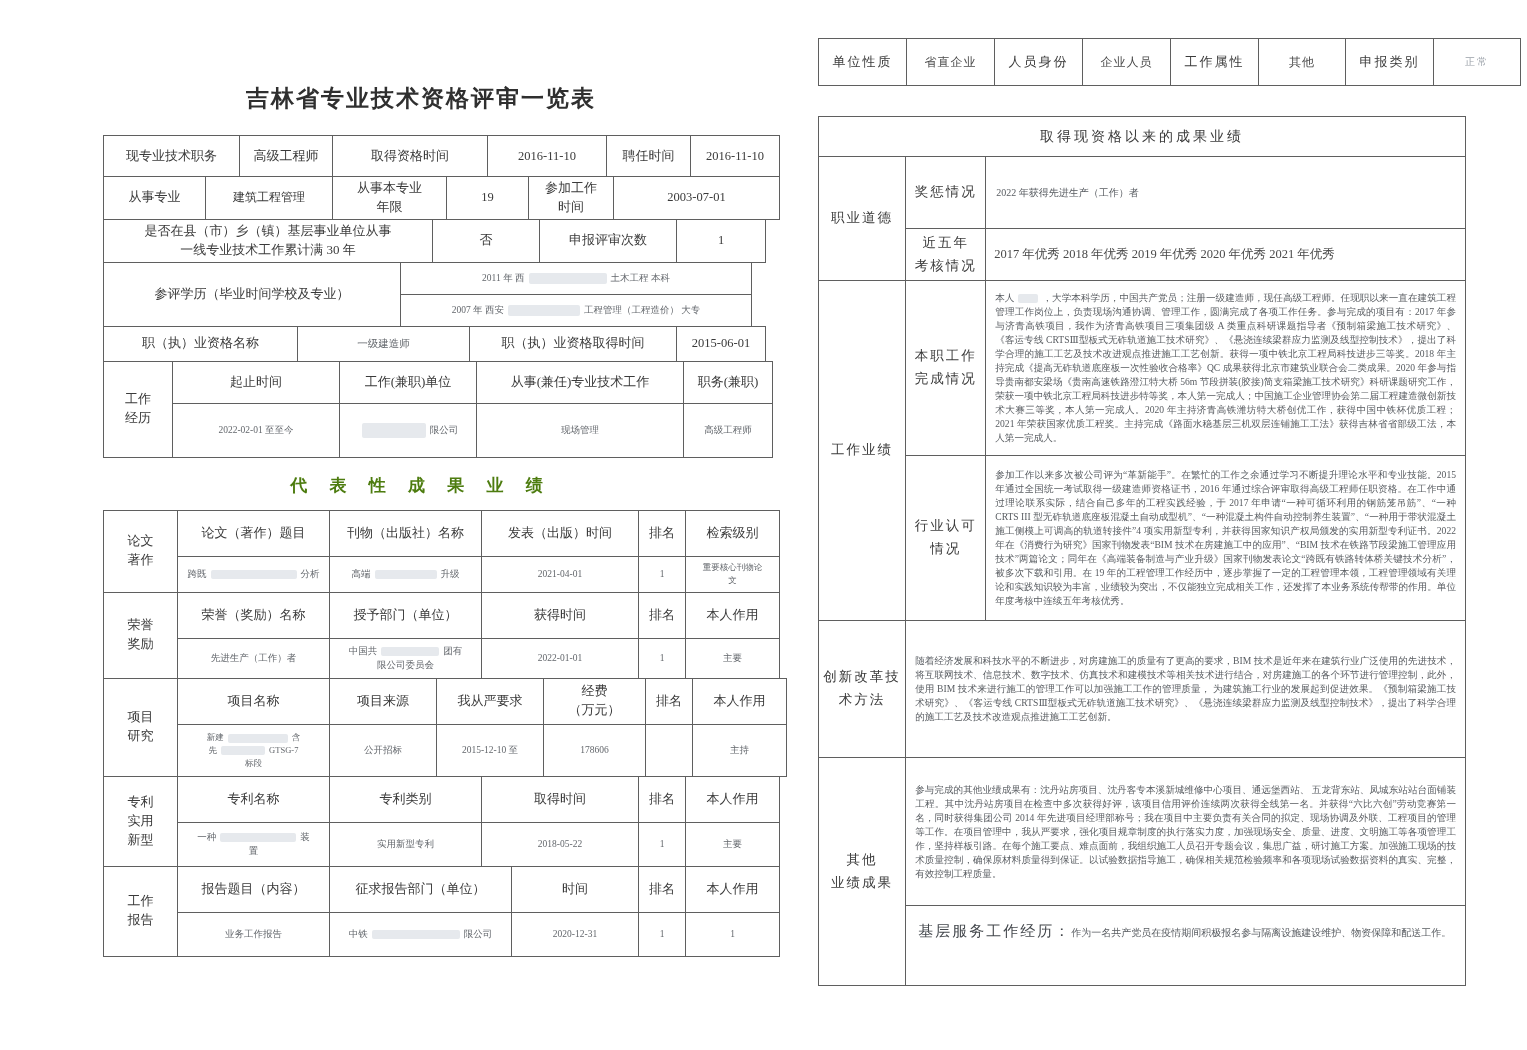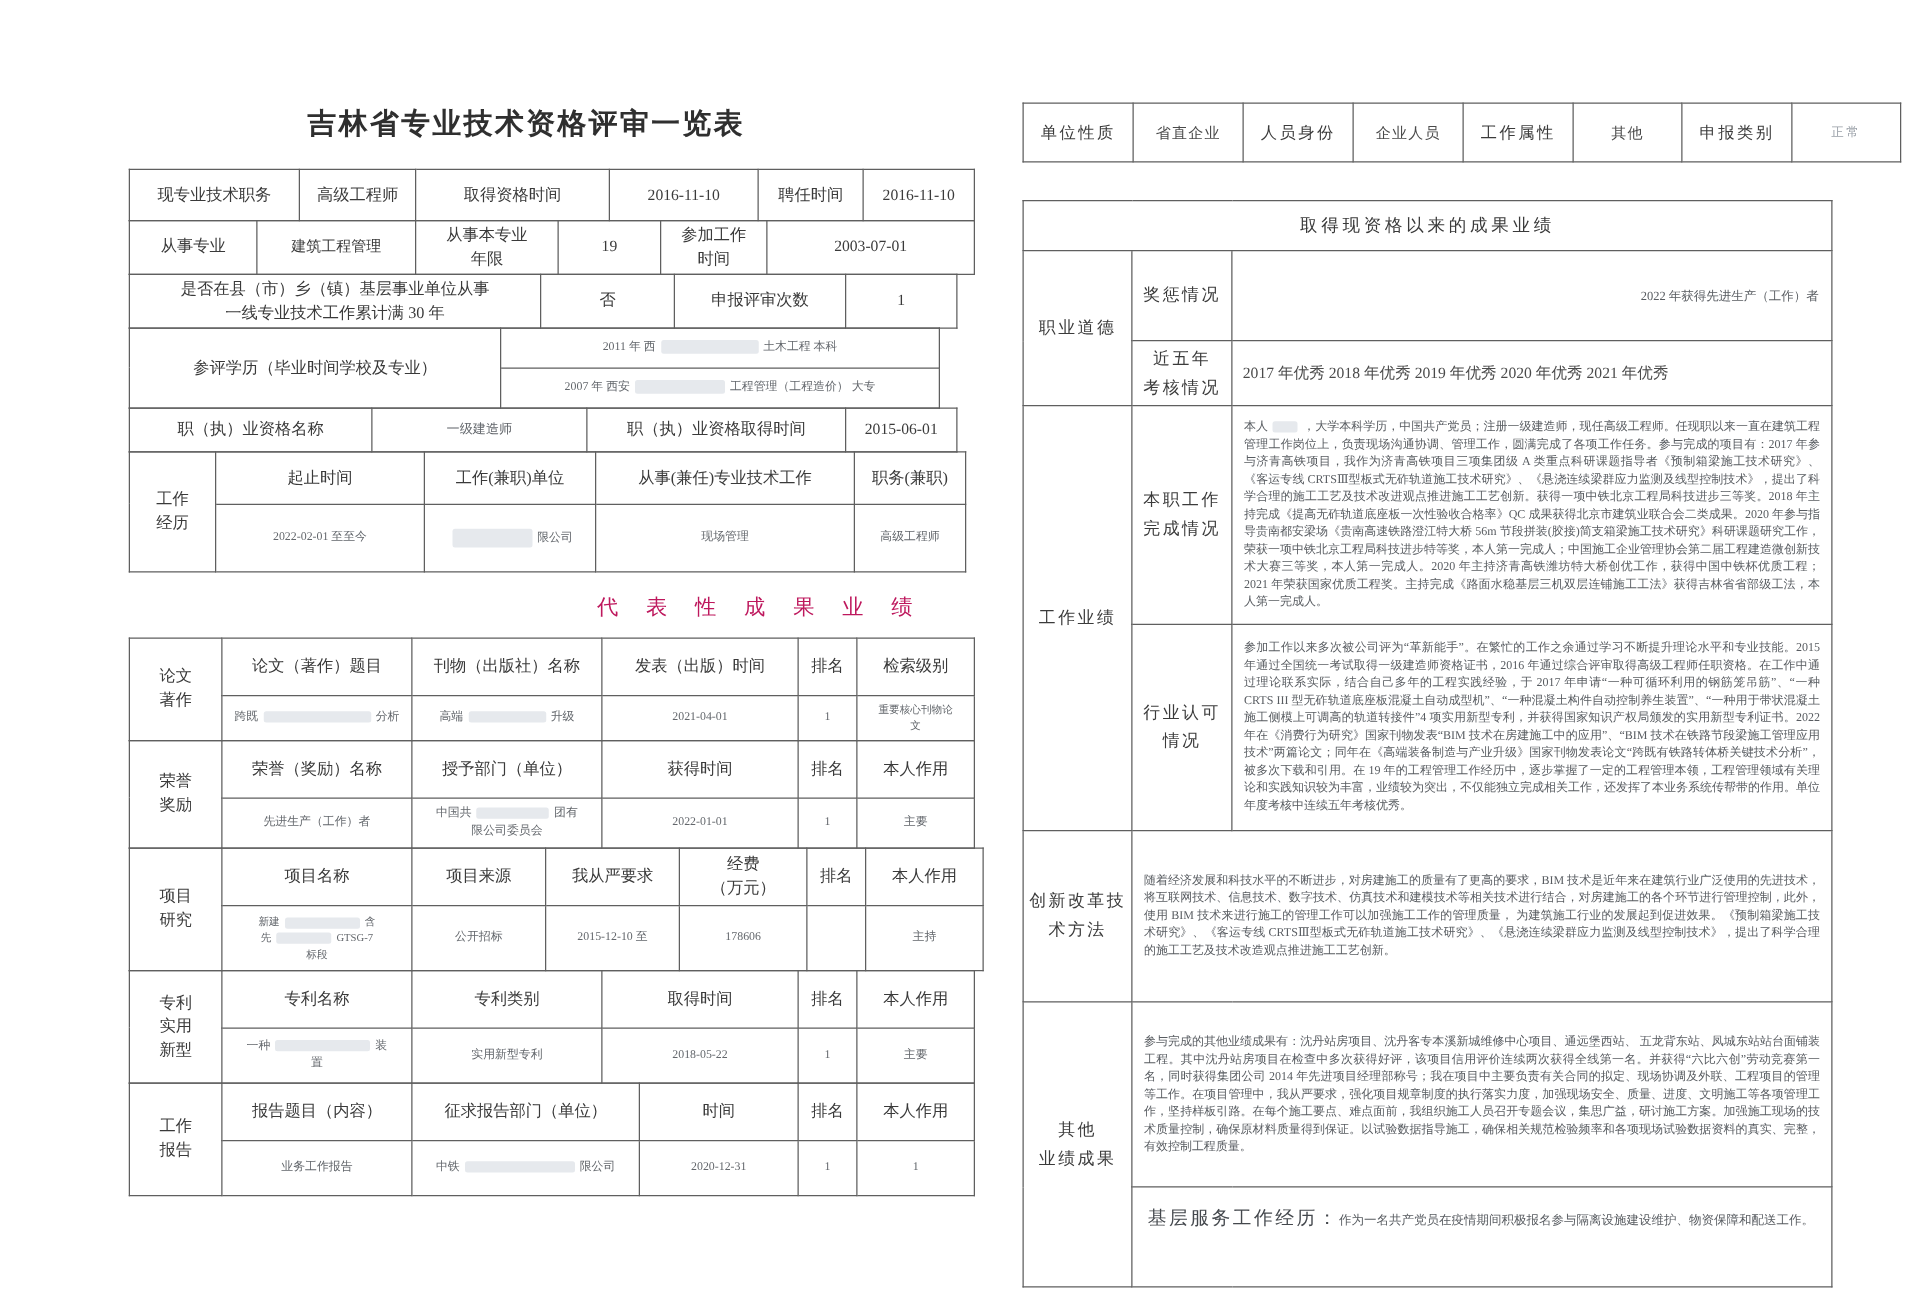--- a/index.html
+++ b/index.html
@@ -30,37 +30,37 @@
   .pre{white-space:pre-line;}
 
   .redact{
     display:inline-block;background:#e6e9ed;border-radius:2px;
     height:11px;vertical-align:middle;margin:0 4px;
   }
   .redact.h14{height:15px;}
   .redact.h9{height:9px;}
 
   .section-title{
-    text-align:right;font-size:17px;font-weight:normal;letter-spacing:9px;
-    color:#be185d;margin:16px 0 13px 0;
+    text-align:center;font-size:17px;font-weight:bold;letter-spacing:9px;
+    color:#4d7c0f;margin:16px 0 13px 0;
   }
 
   
-  #right-page table{width:648px;margin-top:44px;}
+  #right-page table{width:648px;}
   .attr-lbl{font-size:13px;letter-spacing:2px;}
   .attr-val{font-size:12px;color:#4a4a4a;letter-spacing:1px;}
   .attr-val-light{font-size:10px;color:#9aa0a8;letter-spacing:2px;}
   .main-hdr{font-size:14px;letter-spacing:3px;color:#3a3a3a;}
   .rt-lbl{font-size:13.5px;letter-spacing:2px;line-height:1.7;}
   .body-text{
     font-size:9.6px;line-height:14px;color:#585c61;text-align:justify;
     padding:6px 9px;
   }
   .assess-text{font-size:12.5px;color:#4a4a4a;text-align:left;padding:4px 8px;}
-  .reward-text{font-size:10px;color:#585c61;text-align:right;padding:4px 10px;margin-top:42px;}
+  .reward-text{font-size:10px;color:#585c61;text-align:left;padding:4px 10px;margin-top:42px;}
   .service-lbl{font-size:15px;letter-spacing:2px;color:#44484d;}
   .service-text{font-size:10px;color:#585c61;}
   .service-cell{text-align:left;padding:10px 12px;vertical-align:top;line-height:1.9;}
 </style>
 </head>
 <body>
 
 <div class="page" id="left-page">
 
   <div class="doc-title">吉林省专业技术资格评审一览表</div>

